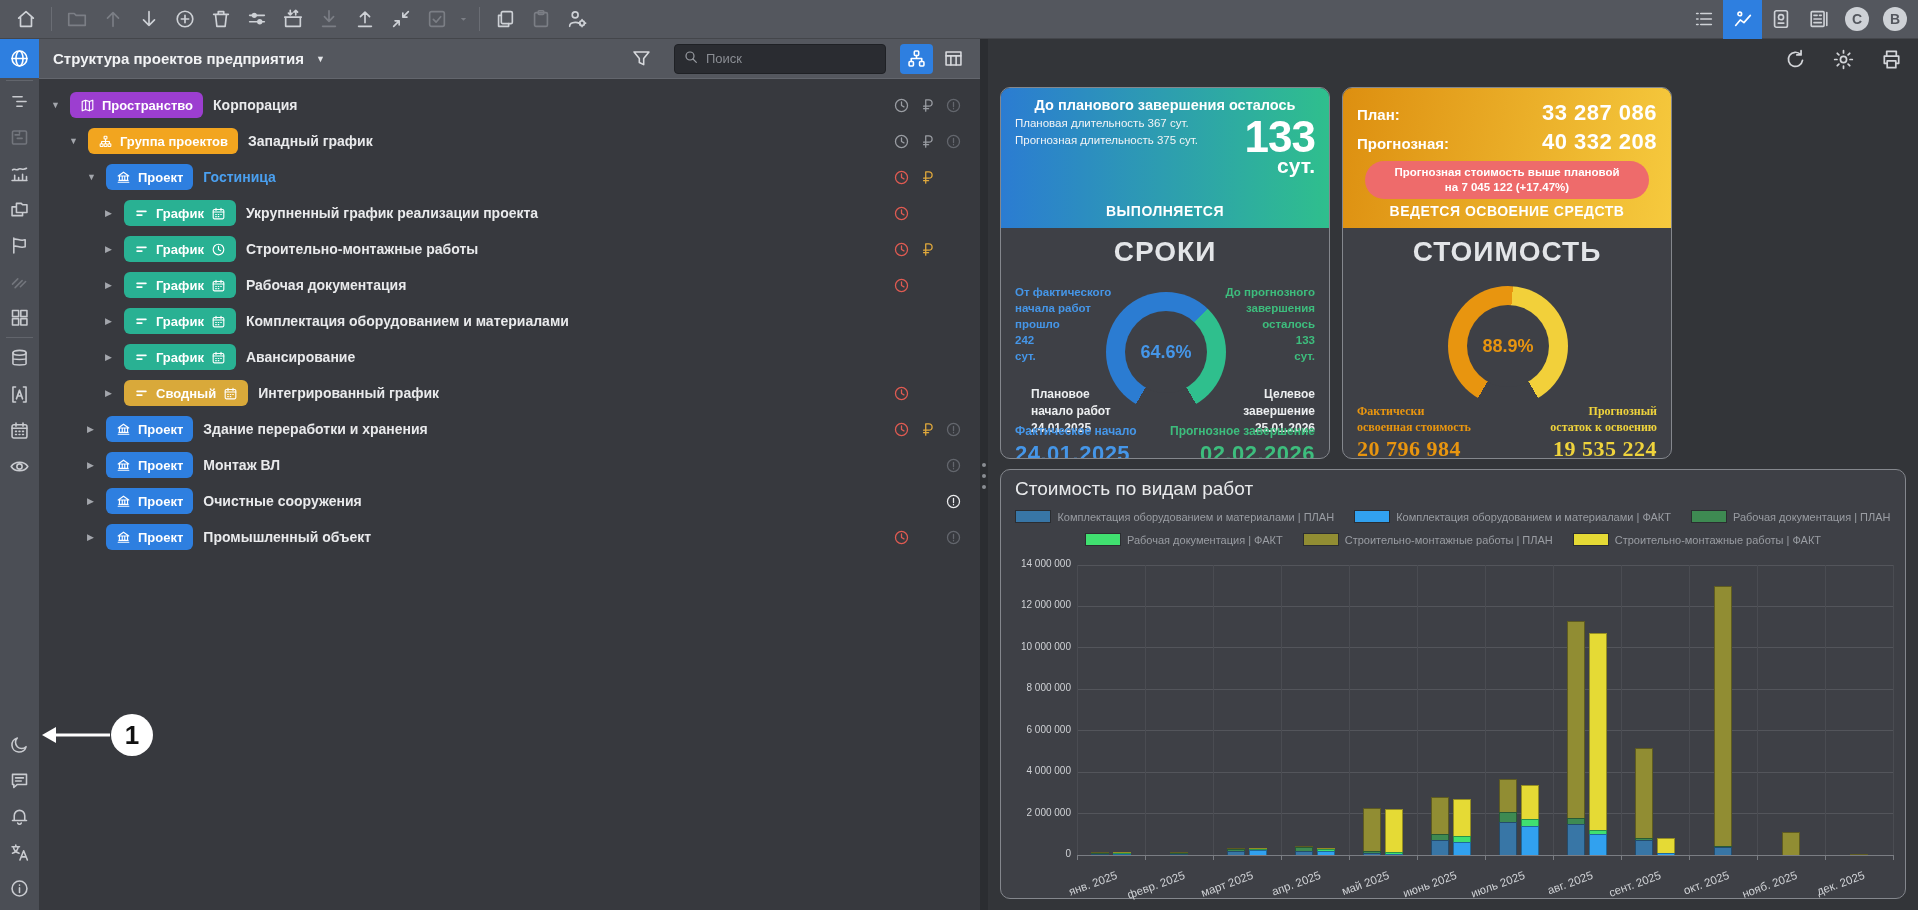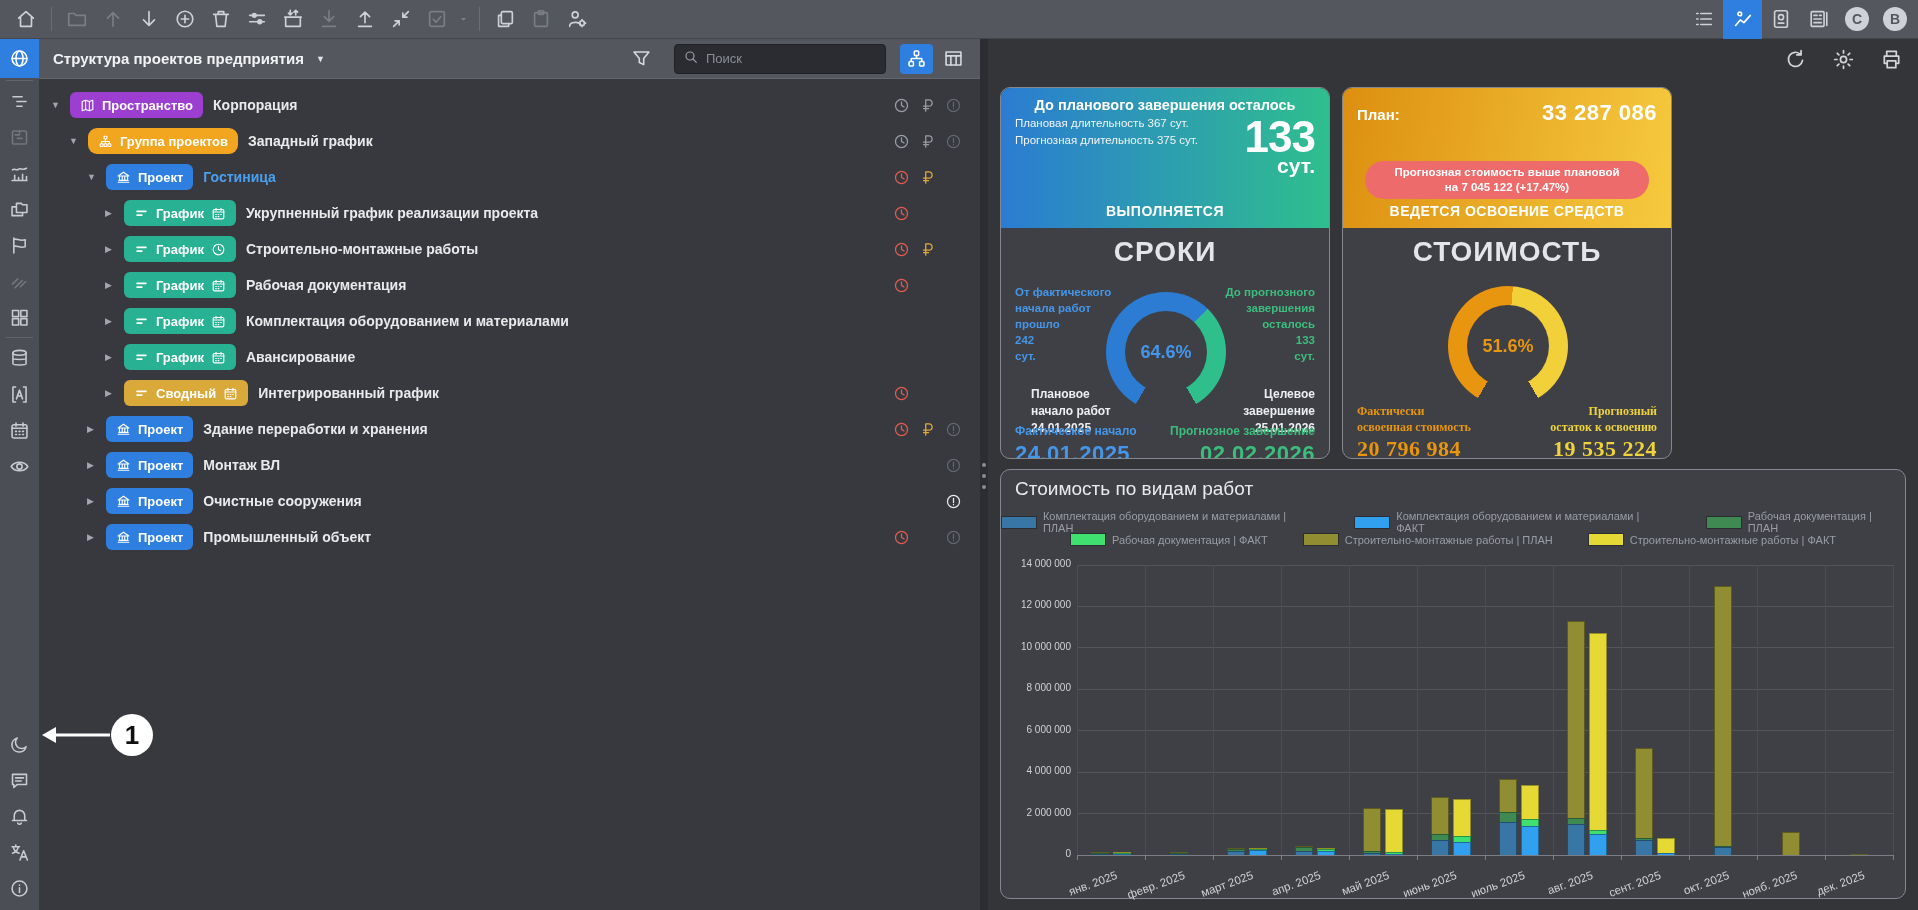--- a/index.html
+++ b/index.html
@@ -43,21 +43,21 @@
   .view-btn { width:33px; height:30px; border-radius:4px; display:flex; align-items:center; justify-content:center; color:#d7d9dd; margin-left:4px; cursor:pointer; }
   .view-btn svg { width:21px; height:21px; }
   .view-btn.active { background:#2e7fe0; color:#fff; }
 
   .tree-content { position:relative; padding-top:8px; }
   .tree-row { position:relative; height:36px; display:flex; align-items:center; }
   .tw { width:14px; font-size:9px; color:#a3a6ac; flex:none; cursor:pointer; margin-right:5px; }
   .badge { display:inline-flex; align-items:center; gap:7px; height:26px; border-radius:6px; padding:0 10px; color:#fff; font-size:13px; font-weight:bold; flex:none; cursor:pointer; }
   .badge svg { width:15px; height:15px; }
   .badge-space { background:#9c3ed0; }
-  .badge-group { background:#f2a51f;border-radius:9px; }
+  .badge-group { background:#f2a51f; }
   .badge-project { background:#2e7fe0; }
   .badge-schedule { background:#29b193; }
   .badge-summary { background:#d9a93a; }
   .row-name { color:#e9eaec; font-size:14px; font-weight:bold; margin-left:10px; white-space:nowrap; }
   .row-name.blue { color:#4aa0f0; }
   .row-status { position:absolute; right:14px; top:0; height:36px; display:flex; align-items:center; }
   .st-slot { width:26px; height:18px; display:flex; align-items:center; justify-content:center; }
   .st-slot svg { width:17px; height:17px; }
   .st-red { color:#e05b52; } .st-yellow { color:#e2aa3c; } .st-gray { color:#9a9da3; } .st-dim { color:#63666d; } .st-bright { color:#e9eaec; }
 
@@ -103,21 +103,21 @@
   .bot-blk { position:absolute; top:188px; }
   .bot-left { left:14px; } .bot-right { right:14px; text-align:right; }
   .bot-blk .lbl { font-size:12px; font-weight:bold; white-space:pre-line; line-height:1.3; }
   .bot-blk .val { font-size:22px; font-weight:bold; letter-spacing:0.5px; margin-top:1px; }
   .gauge2-pos { left:105px; top:50px; }
   .cost-bot { top:168px;font-family:Liberation Serif, serif; }
 
   
   .chart-card { position:absolute; left:12px; top:430px; width:906px; height:430px; border:1px solid #84878d; border-radius:10px; background:#3e4046; }
   .chart-title { position:absolute; left:14px; top:8px; color:#e9eaec; font-size:19px; }
-  .legend { position:absolute; left:0; right:0; display:flex; justify-content:center; gap:35px; }
+  .legend { position:absolute; left:0; right:0; display:flex; justify-content:center; gap:20px; }
   .legend-r1 { top:40px; } .legend-r2 { top:63px; }
   .lg-item { display:flex; align-items:center; gap:6px; color:#9a9da3; font-size:11px; }
   .lg-sw { width:36px; height:13px; border:1px solid #2b2d31; }
   .plot { position:absolute; left:76px; top:95px; width:816px; height:290px; }
   .gridh { position:absolute; left:0; right:0; height:1px; background:#53555b; }
   .gridh.axis { background:#7a7d83; }
   .gridv { position:absolute; top:0; bottom:0; width:1px; background:#4a4c52; }
   .ylab { position:absolute; right:822px; width:90px; text-align:right; color:#cfd1d5; font-size:10px; }
   .mgroup { position:absolute; top:0; bottom:0; display:flex; align-items:flex-end; justify-content:center; gap:4px; }
   .bar { width:18px; display:flex; flex-direction:column; justify-content:flex-end; }
@@ -798,28 +798,32 @@
         </div>
       </div>
     </div>
 
     <div class="card" style="left:354px; top:48px;">
       <div class="card-hdr hdr-cost">
         <div class="kv">
           <span class="k">План:</span>
           <span class="v">33 287 086</span>
         </div>
+        <div class="kv">
+          <span class="k">Прогнозная:</span>
+          <span class="v">40 332 208</span>
+        </div>
         <div class="pill" style="font-size:11.5px;">Прогнозная стоимость выше плановой
 на 7 045 122 (+17.47%)</div>
         <div class="h-status">ВЕДЕТСЯ ОСВОЕНИЕ СРЕДСТВ</div>
       </div>
       <div class="card-body">
         <div class="b-title">СТОИМОСТЬ</div>
         <div class="gauge gauge2-pos" id="gauge-cost" style="background: conic-gradient(from 210deg, rgb(232, 149, 15) 0deg, rgb(232, 149, 15) 154.8deg, rgb(242, 208, 58) 154.8deg, rgb(242, 208, 58) 300deg, transparent 300deg, transparent 360deg);">
-          <span class="pct c-orange">51.6%</span>
+          <span class="pct c-orange">88.9%</span>
         </div>
         <div class="bot-blk bot-left c-orange cost-bot" style="top:168px;">
           <div class="lbl">Фактически
 освоенная стоимость</div>
           <div class="val">20 796 984</div>
         </div>
         <div class="bot-blk bot-right c-yellow cost-bot" style="top:168px;">
           <div class="lbl">Прогнозный
 остаток к освоению</div>
           <div class="val">19 535 224</div>

